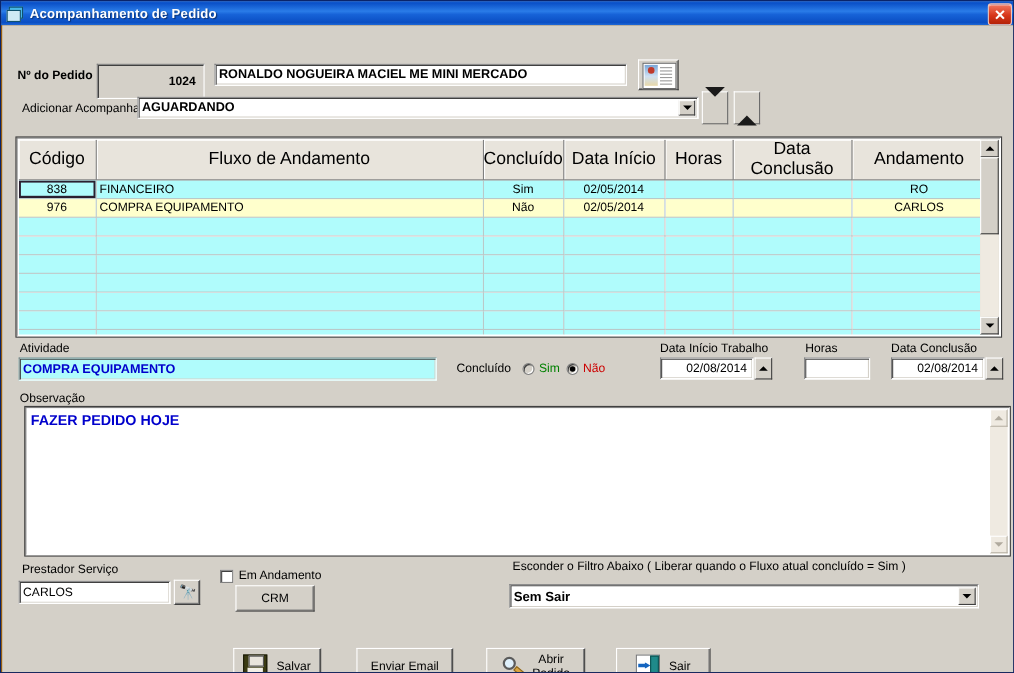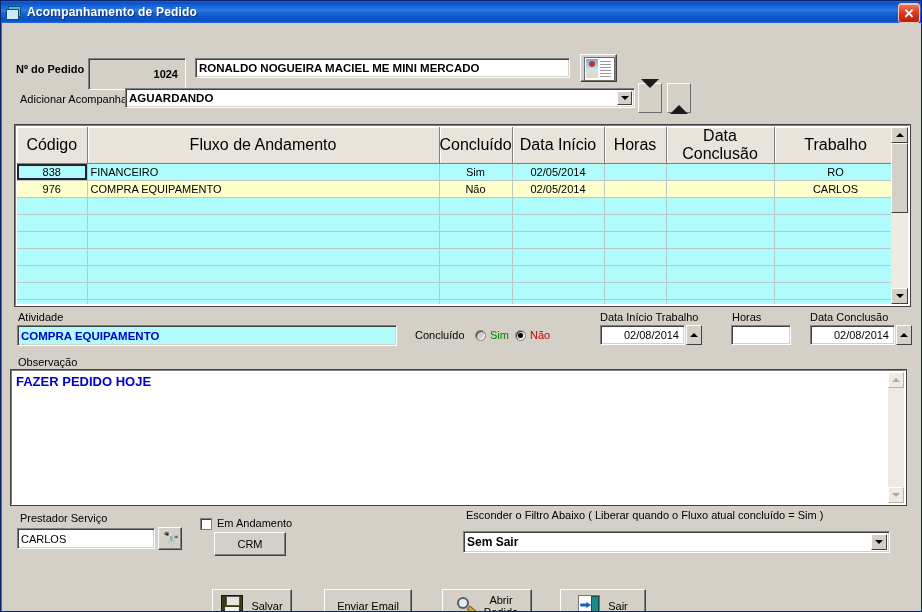--- a/index.html
+++ b/index.html
@@ -160,21 +160,21 @@
   #dit-spin{left:684px;top:302px;}
   #horas-label{position:absolute;left:730px;top:288px;}
   #horas-field{left:729px;top:302px;width:60px;height:20px;}
   #dc-label{position:absolute;left:808px;top:288px;}
   #dc-field{left:808px;top:302px;width:85px;height:20px;justify-content:flex-end;padding-right:5px;}
   #dc-spin{left:894px;top:302px;}
 
   
   #obs-label{position:absolute;left:16px;top:333px;}
   #obs-box{
-    position:absolute;left:9px;top:347px;width:895px;height:135px;background:#fff;
+    position:absolute;left:21px;top:347px;width:895px;height:135px;background:#fff;
     box-sizing:border-box;border:1px solid #808080;border-right-color:#fff;border-bottom-color:#fff;
     outline:1px solid #404040;
   }
   #obs-text{position:absolute;left:4px;top:3px;right:20px;font-size:13px;font-weight:bold;color:#0000cc;}
   .obs-sb{position:absolute;right:1px;top:1px;width:16px;bottom:1px;background:#efeae1;}
   .obs-sb-btn{position:absolute;left:0;width:16px;height:16px;background:#efeae1;
     border-top:1px solid #ffffff;border-left:1px solid #ffffff;
     border-right:1px solid #b8b2a6;border-bottom:1px solid #b8b2a6;
     display:flex;align-items:center;justify-content:center;box-sizing:border-box;}
   .tri-up-d{width:0;height:0;border-left:4px solid transparent;border-right:4px solid transparent;border-bottom:4px solid #b0aa9e;}
@@ -289,21 +289,21 @@
               <col style="width:123px">
           </colgroup>
           <thead>
             <tr>
               <th>Código</th>
               <th>Fluxo de Andamento</th>
               <th>Concluído</th>
               <th>Data Início</th>
               <th>Horas</th>
               <th>Data Conclusão</th>
-              <th>Trabalho</th>
+              <th>Andamento</th>
             </tr>
           </thead>
           <tbody id="grid-body">
               <tr class="r-cyan">
                 <td class="num selcell">838</td>
                 <td class="">FINANCEIRO</td>
                 <td class="ctr">Sim</td>
                 <td class="ctr">02/05/2014</td>
                 <td class="ctr"></td>
                 <td class="ctr"></td>

